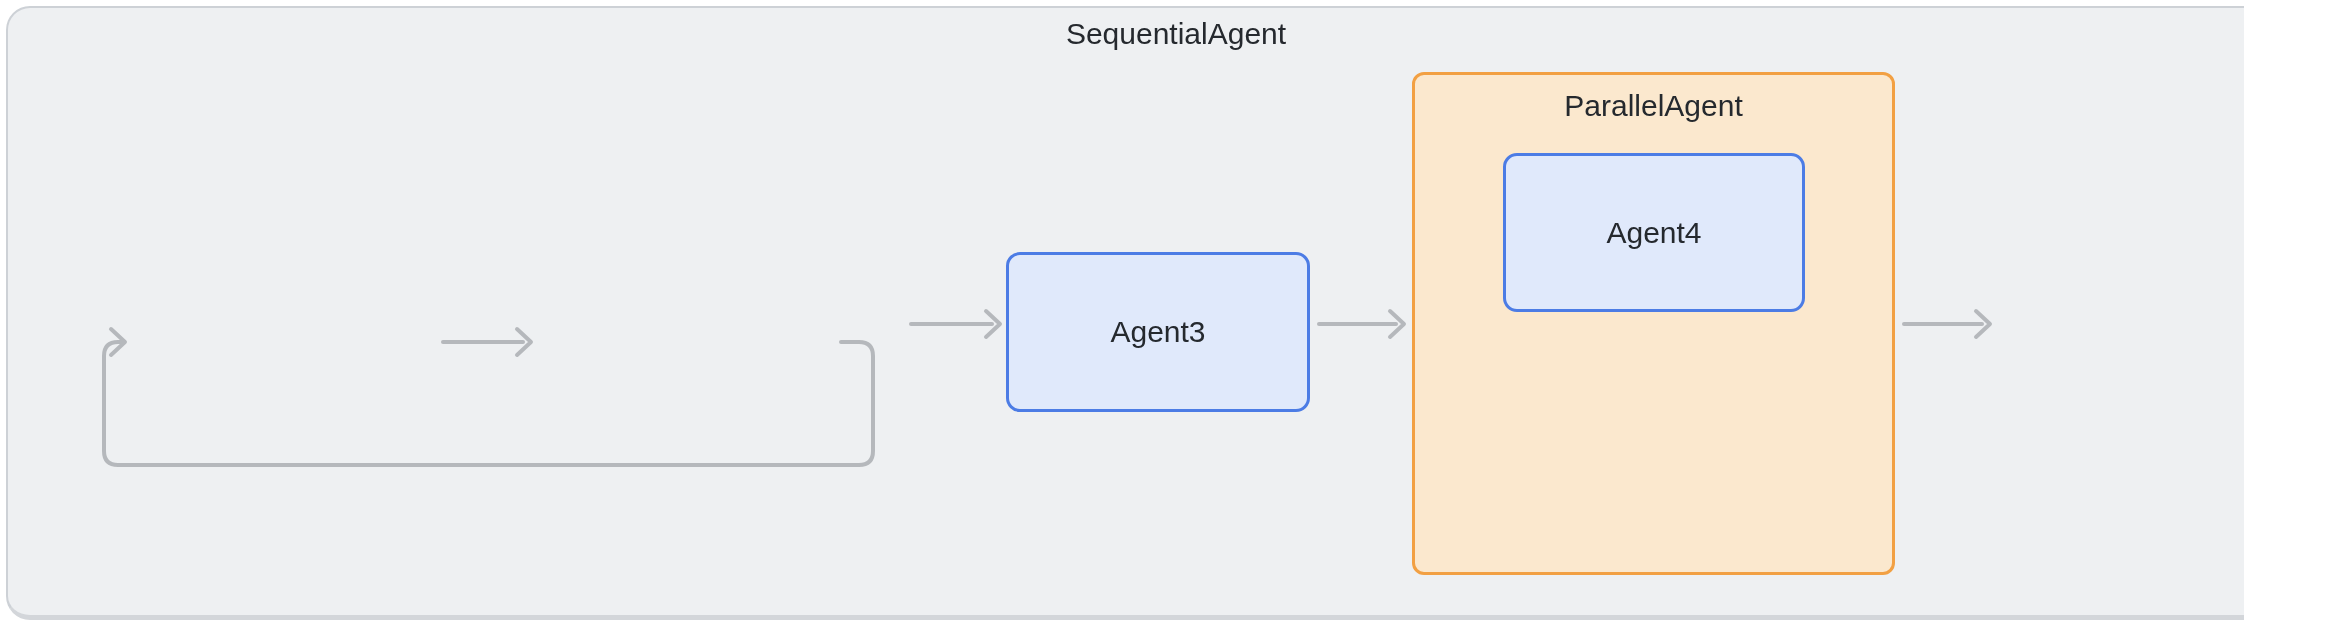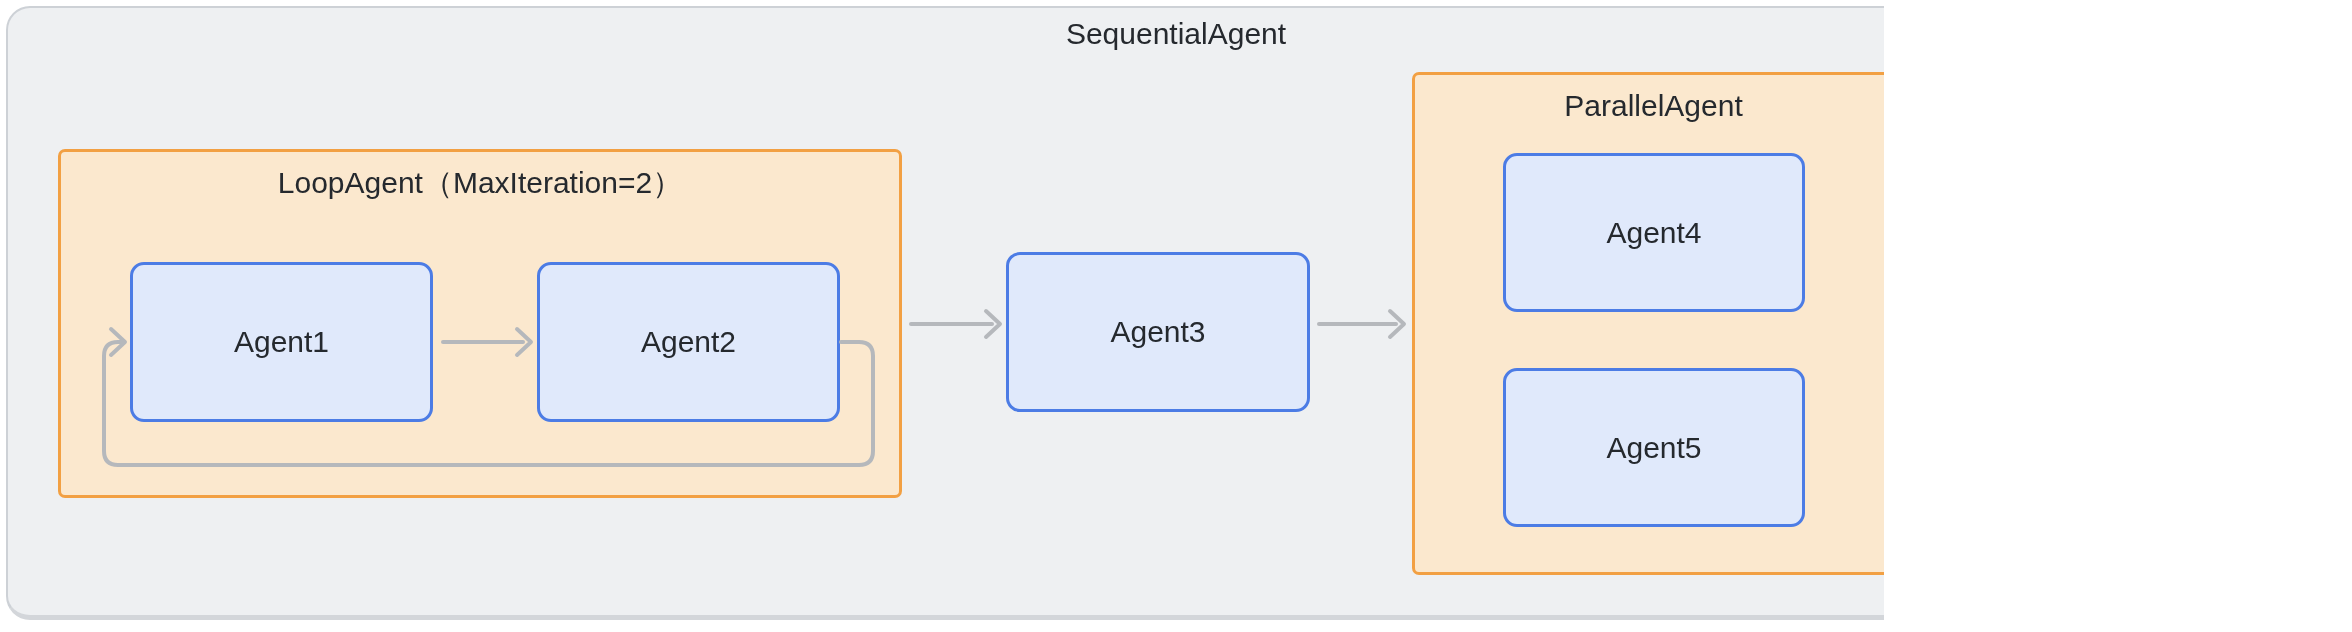--- a/index.html
+++ b/index.html
@@ -1,21 +1,21 @@
 <!DOCTYPE html>
 <html><head>
 <meta charset="utf-8">
 <style>
   * { box-sizing: border-box; margin: 0; padding: 0; }
   html, body { background: #ffffff; }
   body { font-family: "Liberation Sans", "DejaVu Sans", sans-serif; }
 
   .canvas {
     position: relative;
-    width: 1884px;
+    width: 2244px;
     height: 632px;
     background: #ffffff;
     overflow: hidden;
   }
 
   .outer {
     position: absolute;
     left: 6px; top: 6px;
     width: 2340px; height: 614px;
     background: #EEF0F2;
@@ -29,21 +29,21 @@
     text-align: center;
     font-size: 30px;
     line-height: 40px;
     color: #25292E;
   }
 
   .group {
     position: absolute;
     background: #FBE8CE;
     border: 3px solid #F2A043;
-    border-radius: 7px;
+    border-radius: 12px;
   }
   .group-title {
     position: absolute;
     top: 12px; left: 0; width: 100%;
     text-align: center;
     font-size: 30px;
     line-height: 38px;
     color: #25292E;
   }
   .group-loop     { left: 50px;   top: 141px; width: 844px; height: 349px; }
@@ -82,41 +82,29 @@
   }
 </style>
 </head>
 <body>
 
 <div class="canvas">
 
   <div class="outer">
     <div class="outer-title">SequentialAgent</div>
 
-    <div class="group group-loop">
-      <div class="group-title">LoopAgent（MaxIteration=2）</div>
-      <div class="node node-agent1">
-        <span>Agent1</span>
-      </div>
-      <div class="node node-agent2">
-        <span>Agent2</span>
-      </div>
-    </div>
 
     <div class="node node-agent3">
       <span>Agent3</span>
     </div>
 
     <div class="group group-parallel">
       <div class="group-title">ParallelAgent</div>
       <div class="node node-agent4">
         <span>Agent4</span>
-      </div>
-      <div class="node node-agent5">
-        <span>Agent5</span>
       </div>
     </div>
 
   </div>
 
   <svg class="edges" viewBox="0 0 2352 632" xmlns="http://www.w3.org/2000/svg">
 
     <path class="edge" d="M443,342 H523"></path>
     <path class="edge" d="M517,329 L531,342 L517,355"></path>
 

